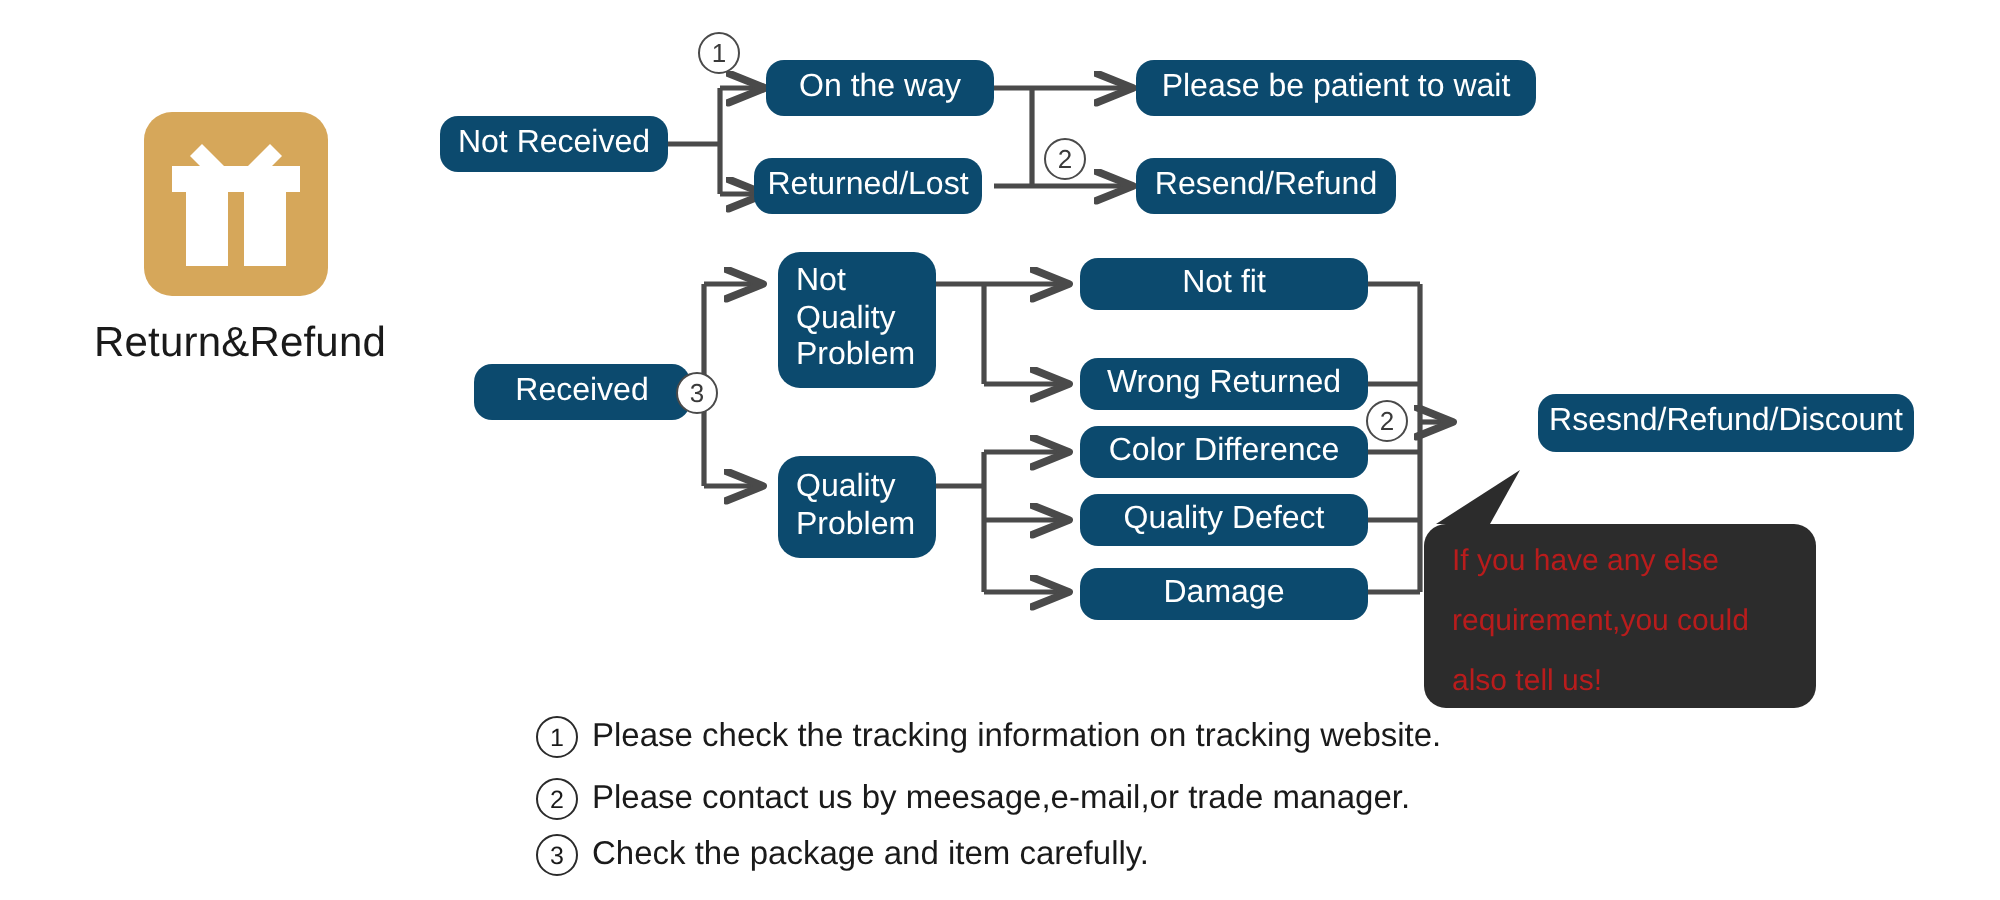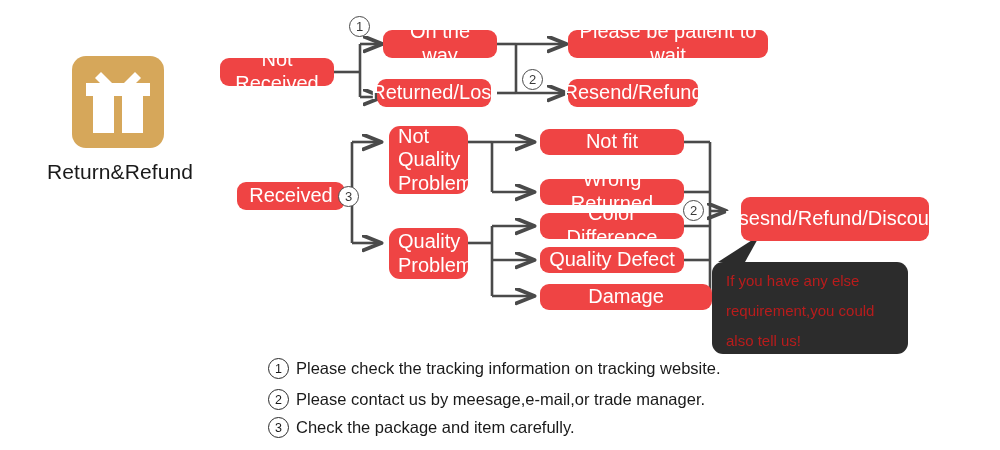--- a/index.html
+++ b/index.html
@@ -35,28 +35,28 @@
     width: 180px;
     text-align: center;
     font-size: 21px;
     color: #1a1a1a;
     letter-spacing: .1px;
     white-space: nowrap;
   }
   
   .pill {
     position: absolute;
-    background: #ef4444;
+    background: #0c4a6e;
     color: #ffffff;
     border-radius: 9px;
     display: flex;
     align-items: center;
     justify-content: center;
     text-align: center;
-    font-size: 20px;
+    font-size: 16px;
     line-height: 1.18;
     box-sizing: border-box;
     padding: 2px 8px;
     white-space: pre-line;
   }
   .pill.tall {
     border-radius: 11px;
     justify-content: flex-start;
     text-align: left;
     padding: 6px 9px;
@@ -207,23 +207,23 @@
 Problem</div>
 
   <div class="pill" style="left:540px; top:129px; width:144px; height:26px;">Not fit</div>
 
   <div class="pill" style="left:540px; top:179px; width:144px; height:26px;">Wrong Returned</div>
 
   <div class="pill" style="left:540px; top:213px; width:144px; height:26px;">Color Difference</div>
 
   <div class="pill" style="left:540px; top:247px; width:144px; height:26px;">Quality Defect</div>
 
-  <div class="pill" style="left:540px; top:284px; width:172px; height:26px;">Damage</div>
-
-  <div class="pill" style="left:741px; top:197px; width:188px; height:44px;">Rsesnd/Refund/Discount</div>
+  <div class="pill" style="left:540px; top:284px; width:144px; height:26px;">Damage</div>
+
+  <div class="pill" style="left:769px; top:197px; width:188px; height:29px;">Rsesnd/Refund/Discount</div>
 
   <div class="marker" style="left:349px; top:16px;">1</div>
   <div class="marker" style="left:522px; top:69px;">2</div>
   <div class="marker" style="left:338px; top:186px;">3</div>
   <div class="marker" style="left:683px; top:200px;">2</div>
 
   <div class="bubble"></div>
   <div class="bubble-text">If you have any else requirement,you could also tell us!</div>
 
   <div class="note" style="left:268px; top:358px;">

